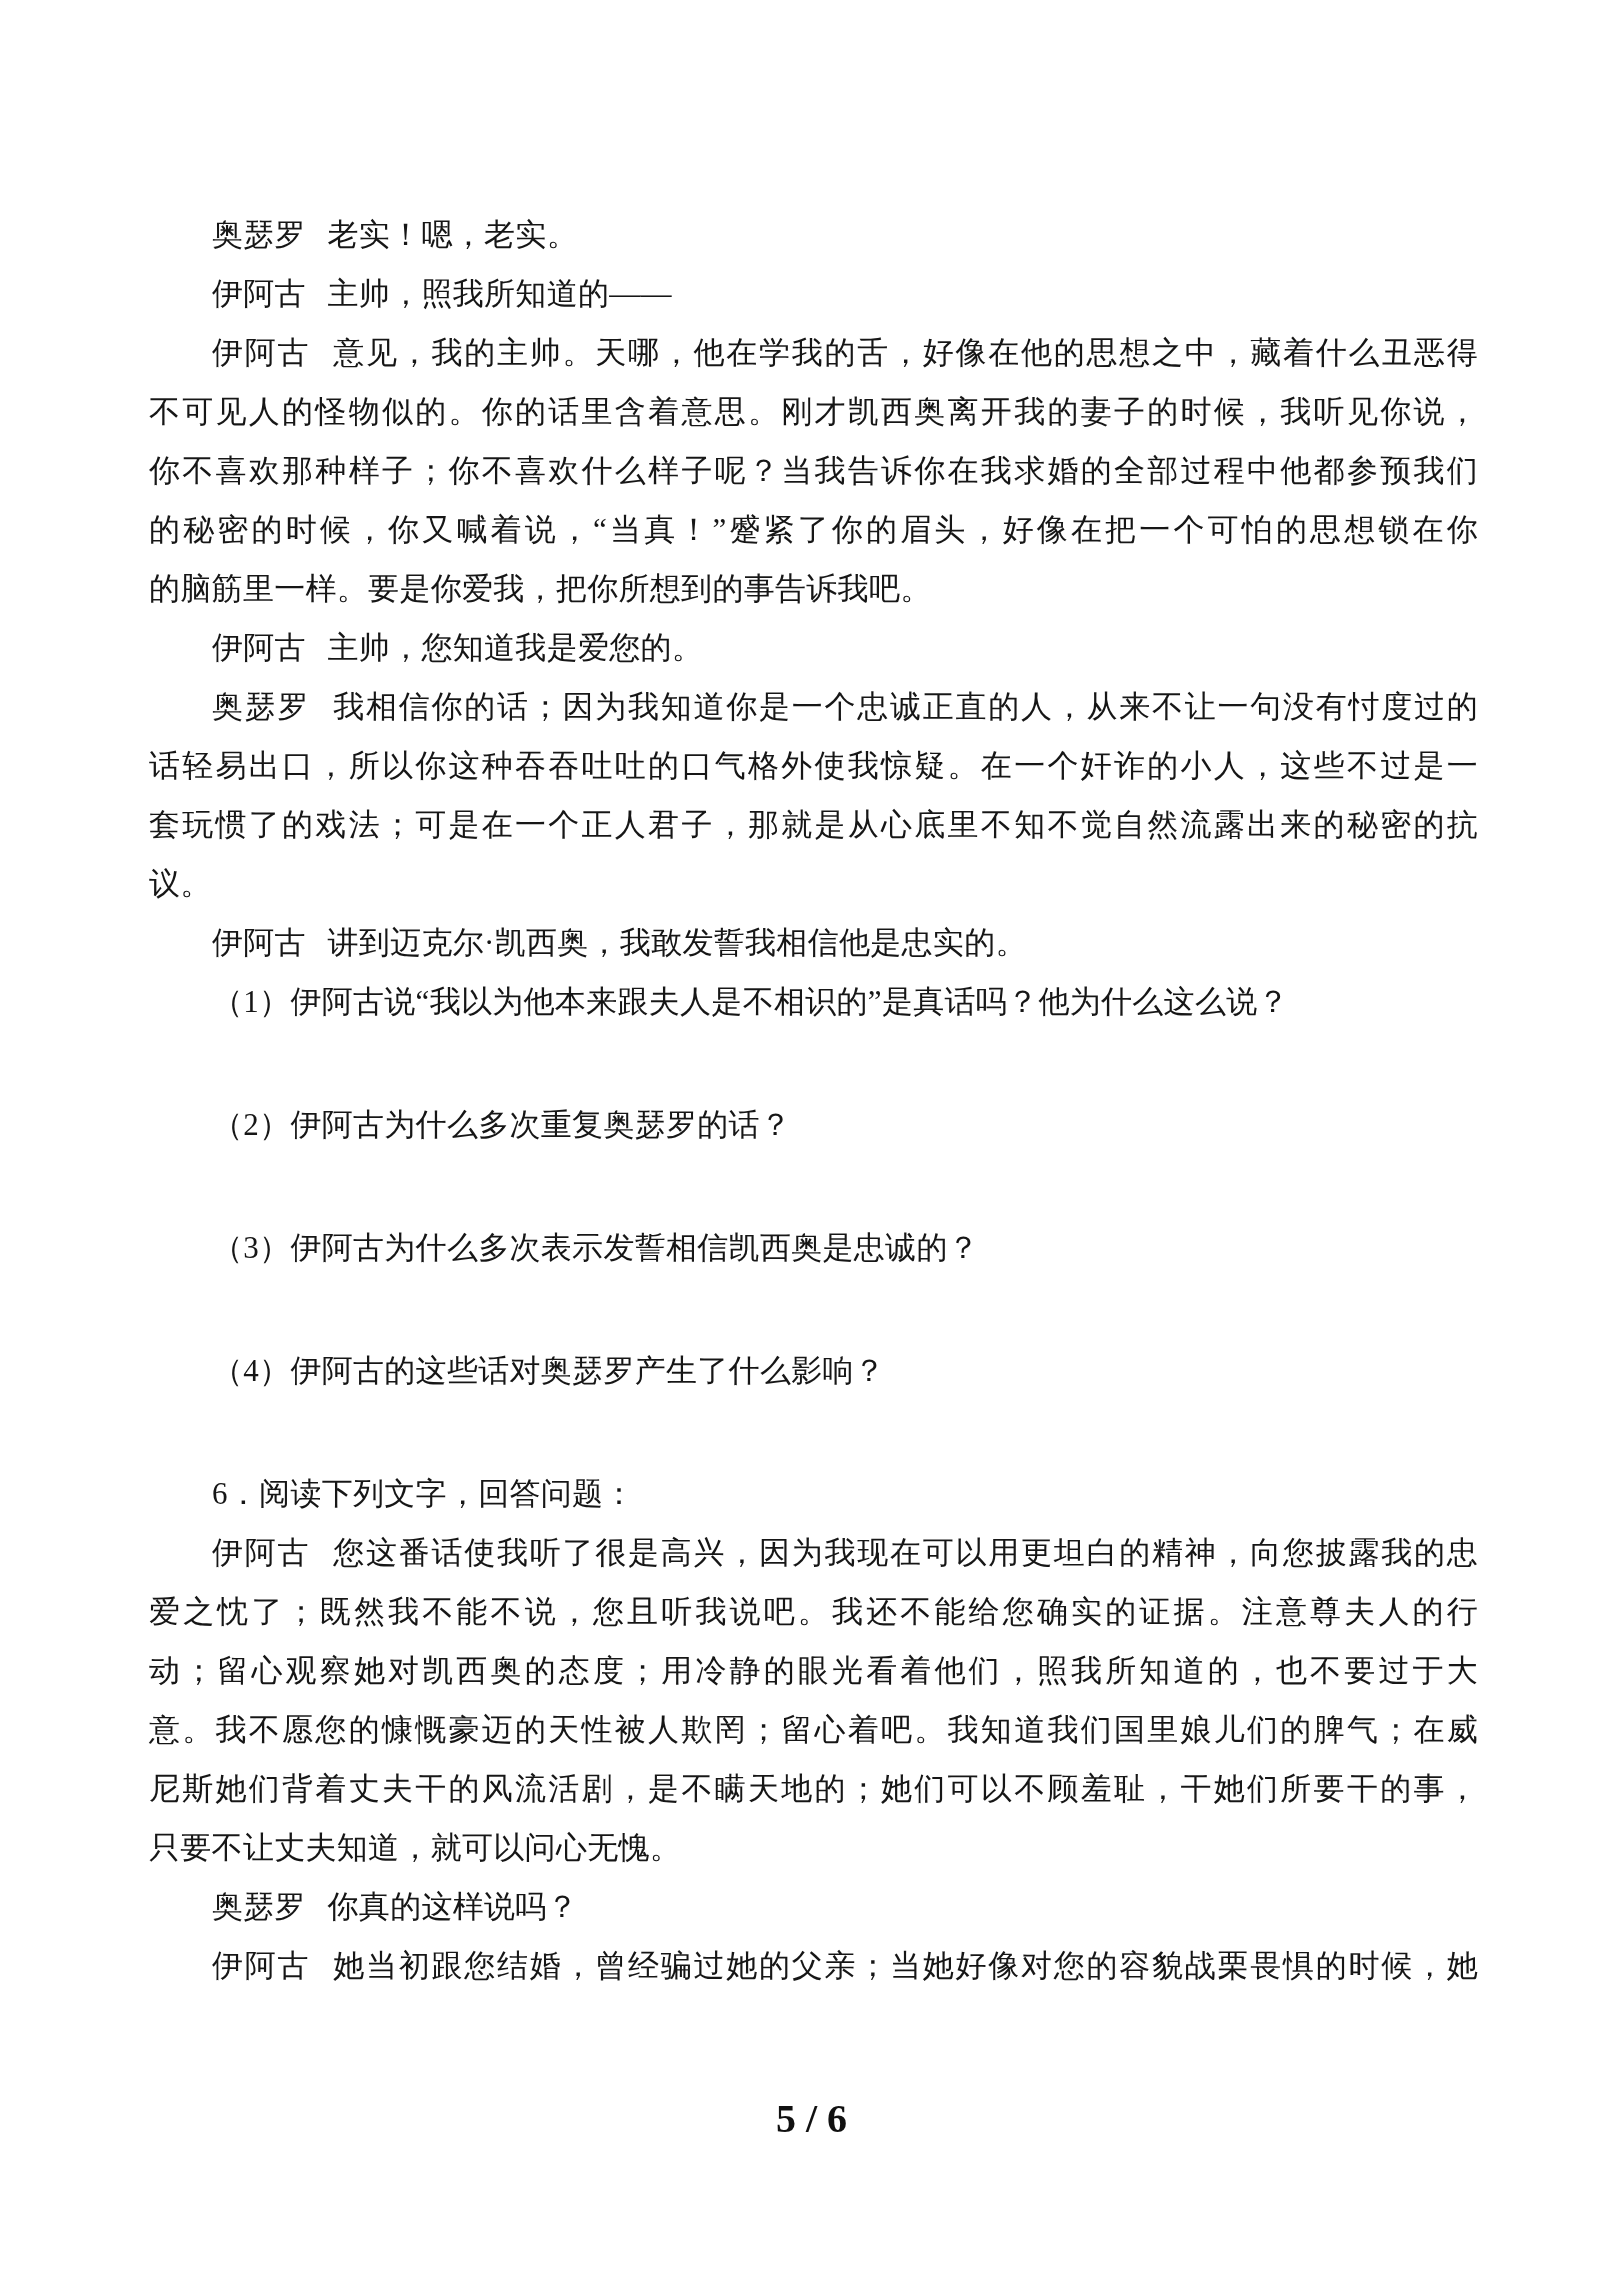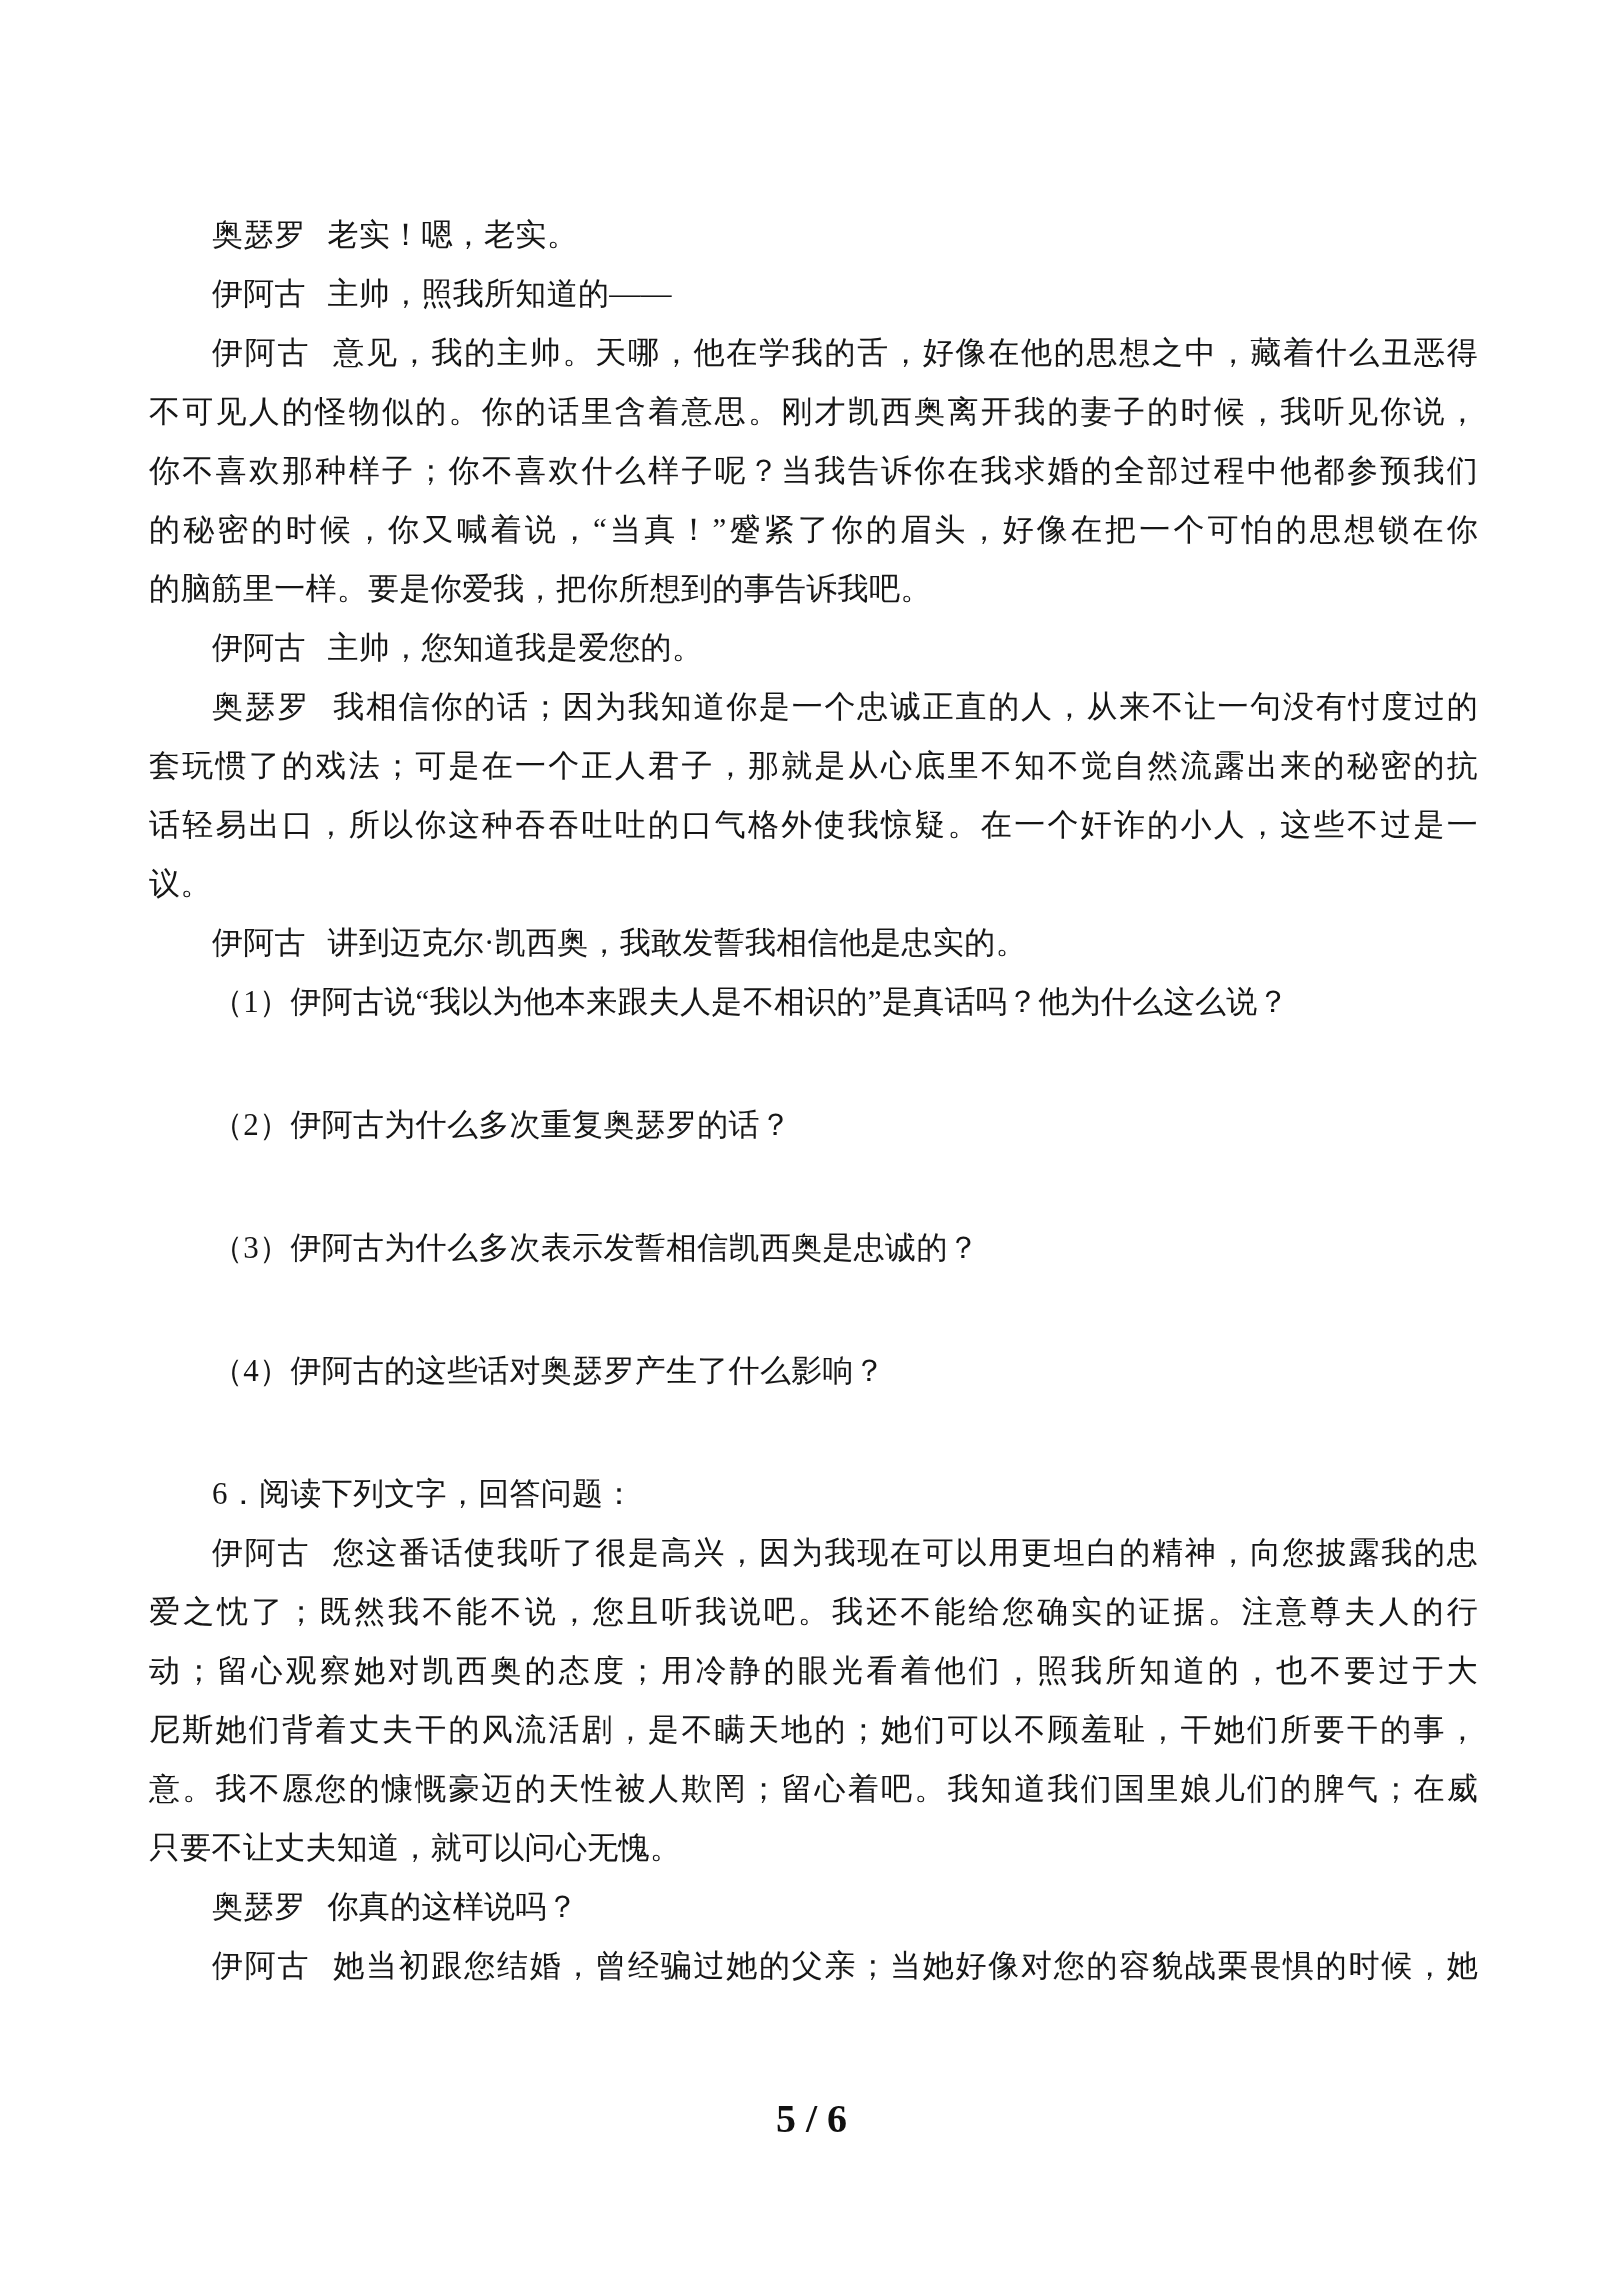--- a/index.html
+++ b/index.html
@@ -61,33 +61,33 @@
   <div class="content">
     <div class="line indent">奥瑟罗 老实！嗯，老实。</div>
     <div class="line indent">伊阿古 主帅，照我所知道的——</div>
     <div class="line indent full">伊阿古 意见，我的主帅。天哪，他在学我的舌，好像在他的思想之中，藏着什么丑恶得</div>
     <div class="line full">不可见人的怪物似的。你的话里含着意思。刚才凯西奥离开我的妻子的时候，我听见你说，</div>
     <div class="line full">你不喜欢那种样子；你不喜欢什么样子呢？当我告诉你在我求婚的全部过程中他都参预我们</div>
     <div class="line full">的秘密的时候，你又喊着说，“当真！”蹙紧了你的眉头，好像在把一个可怕的思想锁在你</div>
     <div class="line">的脑筋里一样。要是你爱我，把你所想到的事告诉我吧。</div>
     <div class="line indent">伊阿古 主帅，您知道我是爱您的。</div>
     <div class="line indent full">奥瑟罗 我相信你的话；因为我知道你是一个忠诚正直的人，从来不让一句没有忖度过的</div>
+    <div class="line full">话轻易出口，所以你这种吞吞吐吐的口气格外使我惊疑。在一个奸诈的小人，这些不过是一</div>
     <div class="line full">套玩惯了的戏法；可是在一个正人君子，那就是从心底里不知不觉自然流露出来的秘密的抗</div>
-    <div class="line full">话轻易出口，所以你这种吞吞吐吐的口气格外使我惊疑。在一个奸诈的小人，这些不过是一</div>
     <div class="line">议。</div>
     <div class="line indent">伊阿古 讲到迈克尔·凯西奥，我敢发誓我相信他是忠实的。</div>
     <div class="line indent gap-after">（1）伊阿古说“我以为他本来跟夫人是不相识的”是真话吗？他为什么这么说？</div>
     <div class="line indent gap-after">（2）伊阿古为什么多次重复奥瑟罗的话？</div>
     <div class="line indent gap-after">（3）伊阿古为什么多次表示发誓相信凯西奥是忠诚的？</div>
     <div class="line indent gap-after">（4）伊阿古的这些话对奥瑟罗产生了什么影响？</div>
     <div class="line indent">6．阅读下列文字，回答问题：</div>
     <div class="line indent full">伊阿古 您这番话使我听了很是高兴，因为我现在可以用更坦白的精神，向您披露我的忠</div>
     <div class="line full">爱之忱了；既然我不能不说，您且听我说吧。我还不能给您确实的证据。注意尊夫人的行</div>
     <div class="line full">动；留心观察她对凯西奥的态度；用冷静的眼光看着他们，照我所知道的，也不要过于大</div>
+    <div class="line full">意。我不愿您的慷慨豪迈的天性被人欺罔；留心着吧。我知道我们国里娘儿们的脾气；在威</div>
     <div class="line full">尼斯她们背着丈夫干的风流活剧，是不瞒天地的；她们可以不顾羞耻，干她们所要干的事，</div>
-    <div class="line full">意。我不愿您的慷慨豪迈的天性被人欺罔；留心着吧。我知道我们国里娘儿们的脾气；在威</div>
     <div class="line">只要不让丈夫知道，就可以问心无愧。</div>
     <div class="line indent">奥瑟罗 你真的这样说吗？</div>
     <div class="line indent full">伊阿古 她当初跟您结婚，曾经骗过她的父亲；当她好像对您的容貌战栗畏惧的时候，她</div>
   </div>
   <div class="footer">5 / 6</div>
 </div>
 
 
 </body></html>

